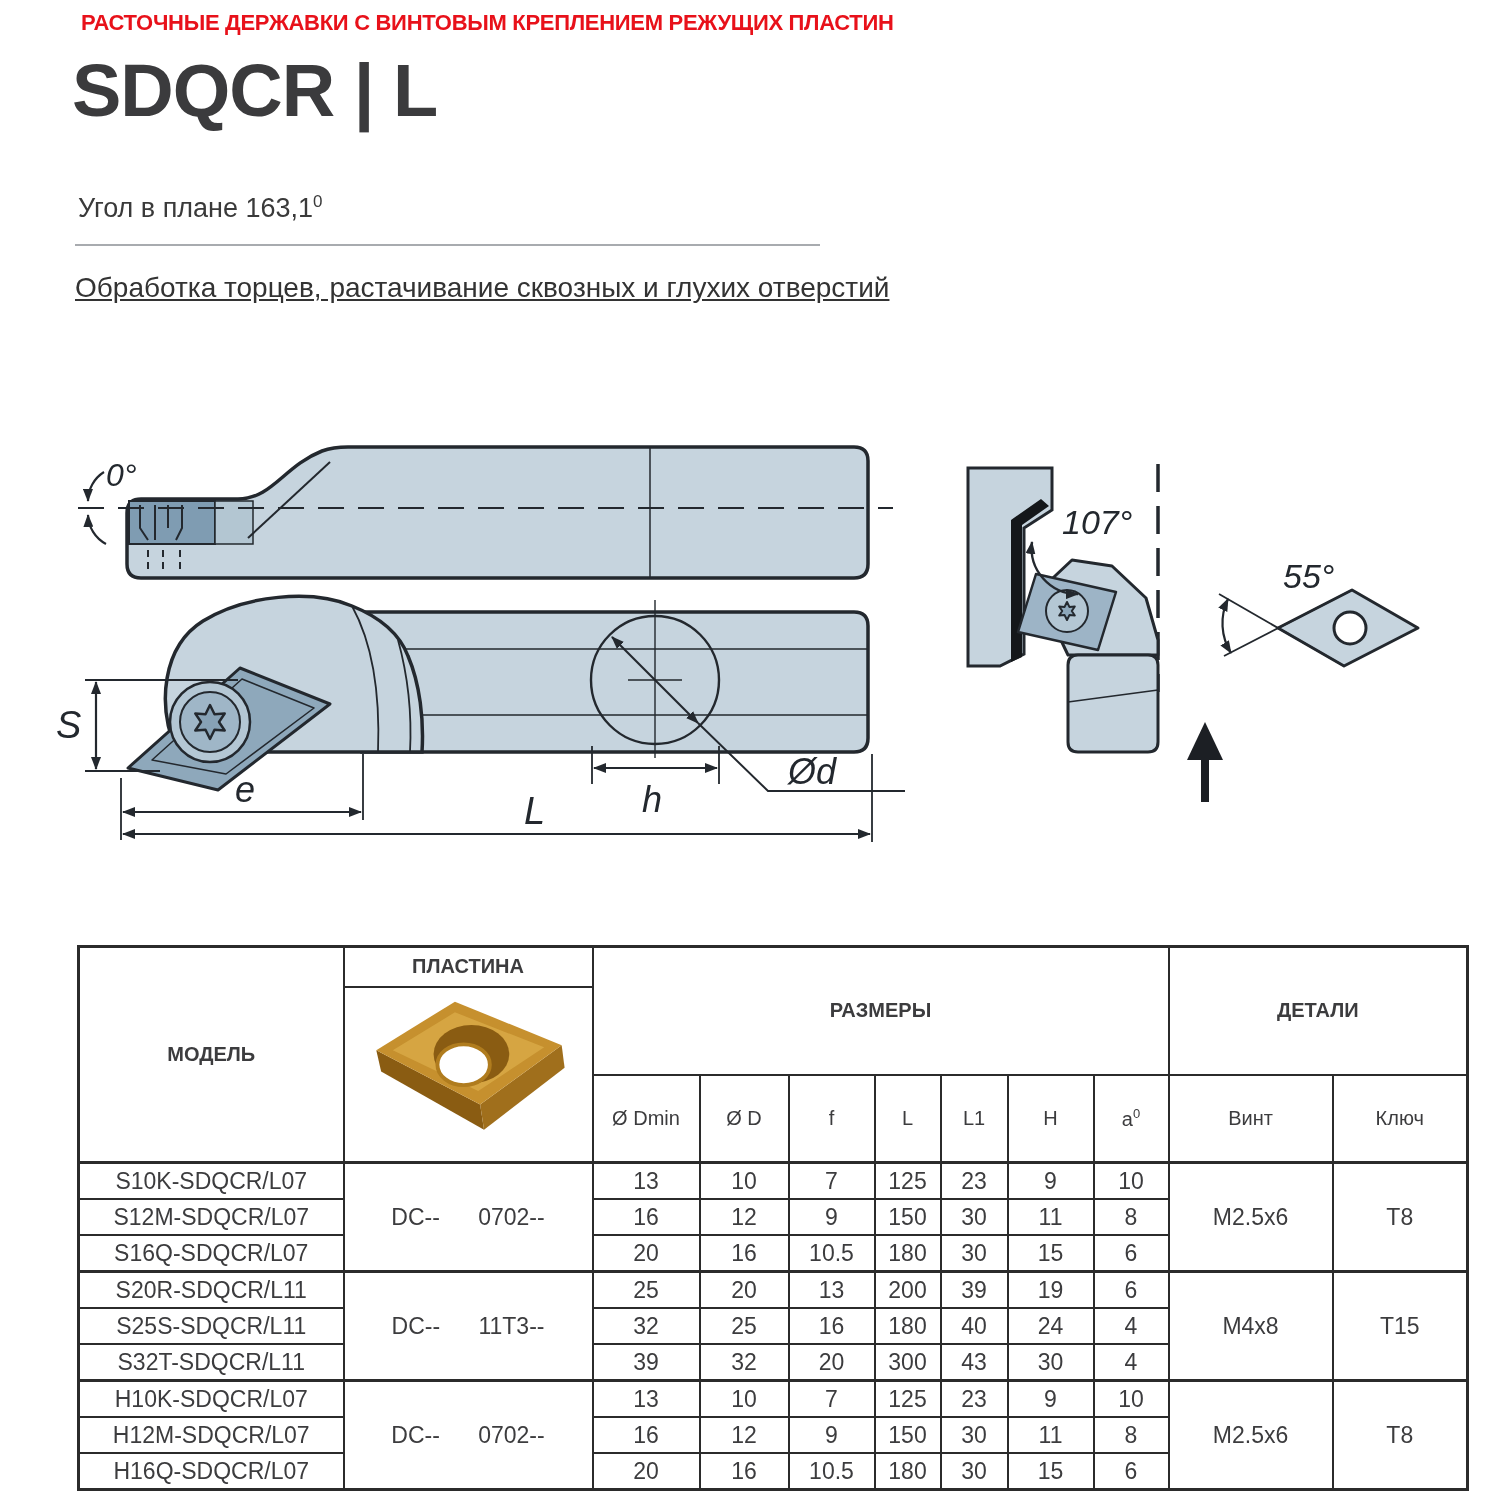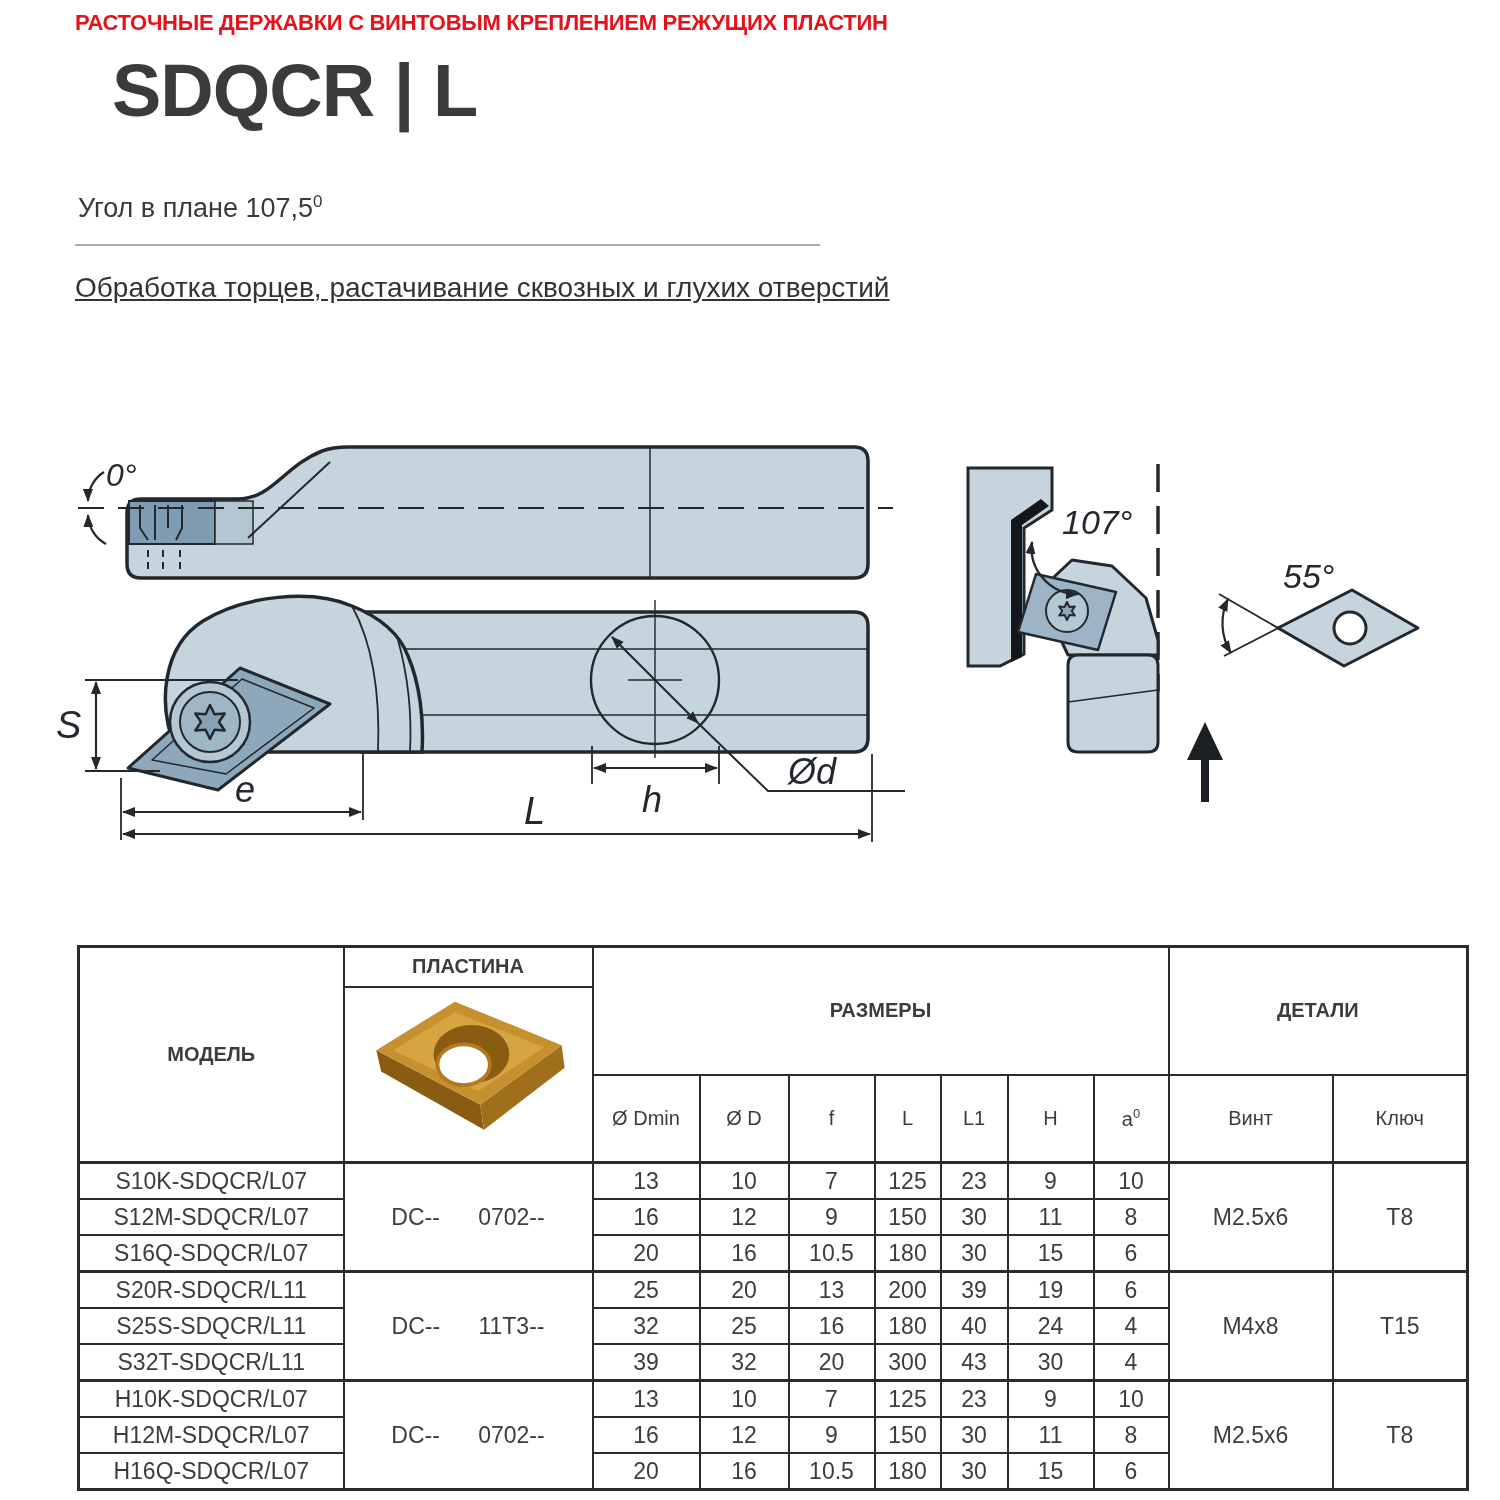--- a/index.html
+++ b/index.html
@@ -1,21 +1,21 @@
 <!DOCTYPE html>
 <html><head>
 <meta charset="utf-8">
 <style>
   html,body{margin:0;padding:0;background:#fff;}
   .page{position:relative;width:1500px;height:1500px;background:#ffffff;overflow:hidden;
         font-family:"Liberation Sans",sans-serif;color:#3c3c3e;}
-  .kicker{position:absolute;left:75px;top:10px;font-size:22px;font-weight:bold;
+  .kicker{position:absolute;left:81px;top:10px;font-size:22px;font-weight:bold;
           letter-spacing:-0.3px;color:#e8111a;white-space:nowrap;}
   .title{position:absolute;left:72px;top:48px;font-size:74px;font-weight:bold;
-         letter-spacing:-1px;color:#3b3b3d;margin-left:40px;}
+         letter-spacing:-1px;color:#3b3b3d;}
   .subtitle{position:absolute;left:78px;top:192px;font-size:27px;color:#3a3a3a;}
   .subtitle sup{font-size:17px;}
   .rule{position:absolute;left:75px;top:244px;width:745px;height:0;border-top:2px solid #a8abaf;}
   .desc{position:absolute;left:75px;top:272px;font-size:28px;color:#333;text-decoration:underline;}
   .drawing{position:absolute;left:0;top:0;width:1500px;height:900px;}
 
   
   .spec-table{position:absolute;left:77px;top:945px;border-collapse:collapse;table-layout:fixed;
               width:1389px;background:#fff;}
   .spec-table td,.spec-table th{border:2px solid #2b2b2b;text-align:center;vertical-align:middle;
@@ -33,21 +33,21 @@
   .gtop td{border-top:3px solid #2b2b2b;}
   .insert-photo-cell{background:#fff;}
 </style>
 </head>
 <body>
 
 <div class="page">
 
   <div class="kicker">РАСТОЧНЫЕ ДЕРЖАВКИ С ВИНТОВЫМ КРЕПЛЕНИЕМ РЕЖУЩИХ ПЛАСТИН</div>
   <div class="title">SDQCR | L</div>
-  <div class="subtitle"><span>Угол в плане 107,5</span><sup>0</sup></div>
+  <div class="subtitle"><span>Угол в плане 163,1</span><sup>0</sup></div>
   <div class="rule"></div>
   <div class="desc">Обработка торцев, растачивание сквозных и глухих отверстий</div>
 
   <svg class="drawing" viewBox="0 0 1500 900" xmlns="http://www.w3.org/2000/svg">
     <defs>
       <marker id="mE" markerWidth="13" markerHeight="10" refX="12" refY="5" orient="auto" markerUnits="userSpaceOnUse">
         <path d="M0,0 L13,5 L0,10 Z" fill="#23282e"></path>
       </marker>
       <marker id="mS" markerWidth="13" markerHeight="10" refX="1" refY="5" orient="auto" markerUnits="userSpaceOnUse">
         <path d="M13,0 L0,5 L13,10 Z" fill="#23282e"></path>

